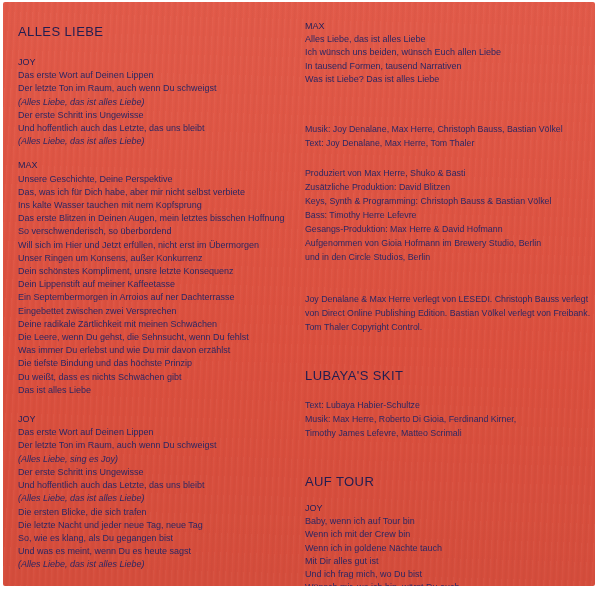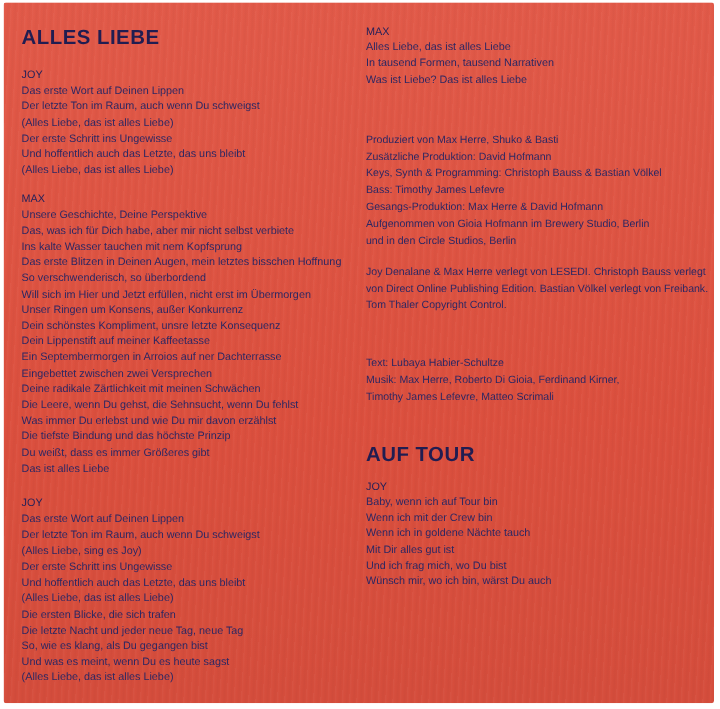--- a/index.html
+++ b/index.html
@@ -33,54 +33,54 @@
   }
   .col {
     position: absolute;
     color: #2c2763;
   }
   .col-left  { left: 15px; top: 22px; width: 282px; }
   .col-right { left: 302px; top: 18px; width: 288px; }
 
   .song-title {
     margin: 0 0 16px 0;
-    font-size: 17px;
+    font-size: 13px;
     line-height: 16px;
-    font-weight: bold;
+    font-weight: normal;
     letter-spacing: 0.4px;
     color: #211d51;
   }
   .singer {
     font-size: 9px;
     line-height: 13.2px;
     font-weight: normal;
     color: #262159;
   }
   .lines .line {
     font-size: 9px;
     line-height: 13.2px;
     white-space: nowrap;
     color: #2c2763;
   }
-  .lines .line.italic { }
+  .lines .line.italic { font-style: italic; }
 
   .verse { margin-bottom: 11px; }
   .verse.gap-after-lg { margin-bottom: 16px; }
   .verse:last-child { margin-bottom: 0; }
 
   .verse-max-right { margin-bottom: 36px; }
 
   .credit-block .line {
     font-size: 8.8px;
     line-height: 14px;
     white-space: nowrap;
     color: #2c2763;
   }
   .credit-block-1 { margin-bottom: 16px; }
-  .credit-block-2 { margin-bottom: 12px; }
+  .credit-block-2 { margin-bottom: 28px; }
   .credit-block-3 { margin-bottom: 34px; }
   .skit-title { margin-bottom: 14px; }
   .skit-credits { margin-bottom: 34px; }
   .tour-title { margin-bottom: 12px; }
 </style>
 </head>
 <body>
 
 <div class="booklet" style="background: rgb(255, 255, 255);">
   <div class="page" style="background-color: rgb(224, 81, 63); color: rgb(44, 39, 99);">
@@ -111,21 +111,21 @@
             <div class="line">Will sich im Hier und Jetzt erfüllen, nicht erst im Übermorgen</div>
             <div class="line">Unser Ringen um Konsens, außer Konkurrenz</div>
             <div class="line">Dein schönstes Kompliment, unsre letzte Konsequenz</div>
             <div class="line">Dein Lippenstift auf meiner Kaffeetasse</div>
             <div class="line">Ein Septembermorgen in Arroios auf ner Dachterrasse</div>
             <div class="line">Eingebettet zwischen zwei Versprechen</div>
             <div class="line">Deine radikale Zärtlichkeit mit meinen Schwächen</div>
             <div class="line">Die Leere, wenn Du gehst, die Sehnsucht, wenn Du fehlst</div>
             <div class="line">Was immer Du erlebst und wie Du mir davon erzählst</div>
             <div class="line">Die tiefste Bindung und das höchste Prinzip</div>
-            <div class="line">Du weißt, dass es immer Größeres gibt</div>
+            <div class="line">Du weißt, dass es nichts Schwächen gibt</div>
             <div class="line">Das ist alles Liebe</div>
           </div>
       </div>
 
       <div class="verse">
         <div class="singer">JOY</div>
         <div class="lines">
             <div class="line">Das erste Wort auf Deinen Lippen</div>
             <div class="line">Der letzte Ton im Raum, auch wenn Du schweigst</div>
             <div class="line italic">(Alles Liebe, sing es Joy)</div>
@@ -140,42 +140,48 @@
           </div>
       </div>
     </div>
 
     <div class="col col-right">
 
       <div class="verse verse-max-right">
         <div class="singer">MAX</div>
         <div class="lines">
             <div class="line">Alles Liebe, das ist alles Liebe</div>
+            <div class="line">Ich wünsch uns beiden, wünsch Euch allen Liebe</div>
             <div class="line">In tausend Formen, tausend Narrativen</div>
             <div class="line">Was ist Liebe? Das ist alles Liebe</div>
           </div>
       </div>
 
+      <div class="credit-block credit-block-1">
+          <div class="line">Musik: Joy Denalane, Max Herre, Christoph Bauss, Bastian Völkel</div>
+          <div class="line">Text: Joy Denalane, Max Herre, Tom Thaler</div>
+        </div>
 
       <div class="credit-block credit-block-2">
           <div class="line">Produziert von Max Herre, Shuko &amp; Basti</div>
-          <div class="line">Zusätzliche Produktion: David Hofmann</div>
+          <div class="line">Zusätzliche Produktion: David Blitzen</div>
           <div class="line">Keys, Synth &amp; Programming: Christoph Bauss &amp; Bastian Völkel</div>
-          <div class="line">Bass: Timothy James Lefevre</div>
+          <div class="line">Bass: Timothy Herre Lefevre</div>
           <div class="line">Gesangs-Produktion: Max Herre &amp; David Hofmann</div>
           <div class="line">Aufgenommen von Gioia Hofmann im Brewery Studio, Berlin</div>
           <div class="line">und in den Circle Studios, Berlin</div>
         </div>
 
       <div class="credit-block credit-block-3">
           <div class="line">Joy Denalane &amp; Max Herre verlegt von LESEDI. Christoph Bauss verlegt</div>
           <div class="line">von Direct Online Publishing Edition. Bastian Völkel verlegt von Freibank.</div>
           <div class="line">Tom Thaler Copyright Control.</div>
         </div>
 
+      <h1 class="song-title skit-title" style="color: rgb(33, 29, 81);">LUBAYA'S SKIT</h1>
 
       <div class="credit-block skit-credits">
           <div class="line">Text: Lubaya Habier-Schultze</div>
           <div class="line">Musik: Max Herre, Roberto Di Gioia, Ferdinand Kirner,</div>
           <div class="line">Timothy James Lefevre, Matteo Scrimali</div>
         </div>
 
       <h1 class="song-title tour-title" style="color: rgb(33, 29, 81);">AUF TOUR</h1>
 
       <div class="verse">

